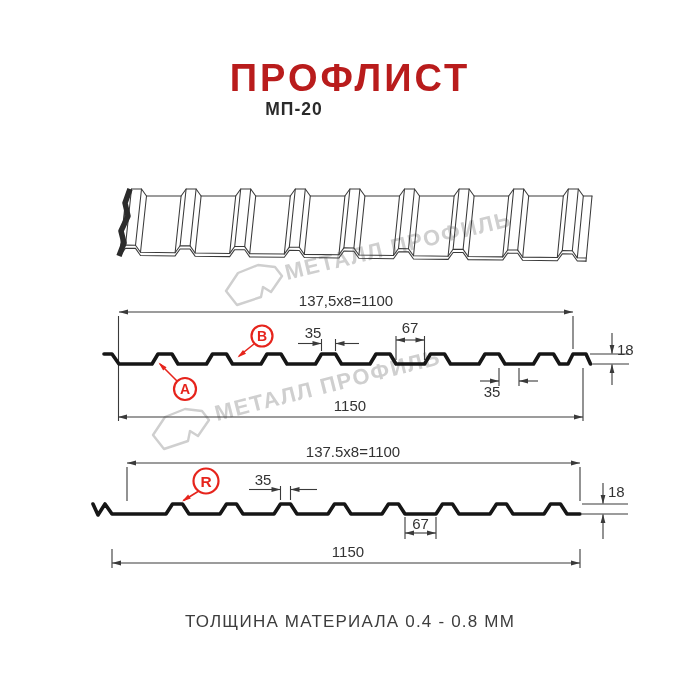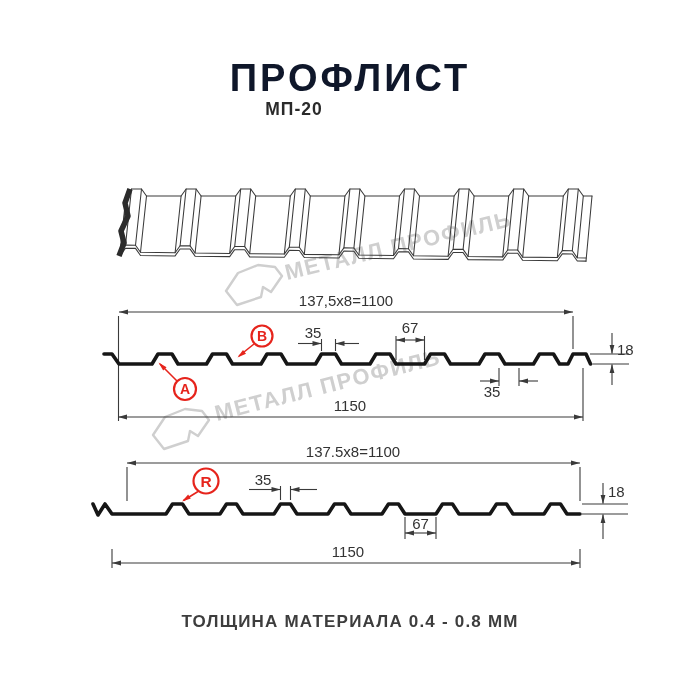--- a/index.html
+++ b/index.html
@@ -1,24 +1,24 @@
 <!DOCTYPE html>
 <html><head>
 <meta charset="utf-8">
 <style>
   html,body{margin:0;padding:0;background:#fff;}
   body{width:700px;height:700px;position:relative;overflow:hidden;
        font-family:"Liberation Sans",sans-serif;}
   .stage{position:absolute;inset:0;width:700px;height:700px;}
   .title{position:absolute;top:57px;left:0;width:700px;text-align:center;
-         font-size:38px;font-weight:bold;letter-spacing:3px;color:#0f172a;}
+         font-size:38px;font-weight:bold;letter-spacing:3px;color:#b91c1c;}
   .subtitle{position:absolute;top:99px;left:0;width:588px;text-align:center;
          font-size:17.5px;font-weight:bold;letter-spacing:1px;color:#2a2a2a;}
   .caption{position:absolute;top:612px;left:0;width:700px;text-align:center;
-         font-size:17px;font-weight:bold;letter-spacing:1.2px;color:#3d3d3d;}
+         font-size:17px;font-weight:normal;letter-spacing:1.2px;color:#3d3d3d;}
   svg{position:absolute;left:0;top:0;}
   .ln{stroke:#3a3a3a;stroke-width:1.1;fill:none;}
   .ah{fill:#3a3a3a;stroke:none;}
   .prof{stroke:#161616;stroke-width:3.6;fill:none;stroke-linejoin:round;stroke-linecap:round;}
   .thin{stroke:#3a3a3a;stroke-width:1.05;fill:none;stroke-linejoin:round;stroke-linecap:round;}
   .cutband{stroke:#2b2b2b;stroke-width:5.5;fill:none;stroke-linejoin:round;}
   .wmtext{font-family:"Liberation Sans",sans-serif;font-size:22px;font-weight:bold;
           letter-spacing:1.5px;fill:#cfcfcf;}
   .wmlogo{stroke:#cfcfcf;stroke-width:2.4;fill:none;stroke-linejoin:round;}
   .dim{font-family:"Liberation Sans",sans-serif;font-size:15px;fill:#333;text-anchor:middle;}

